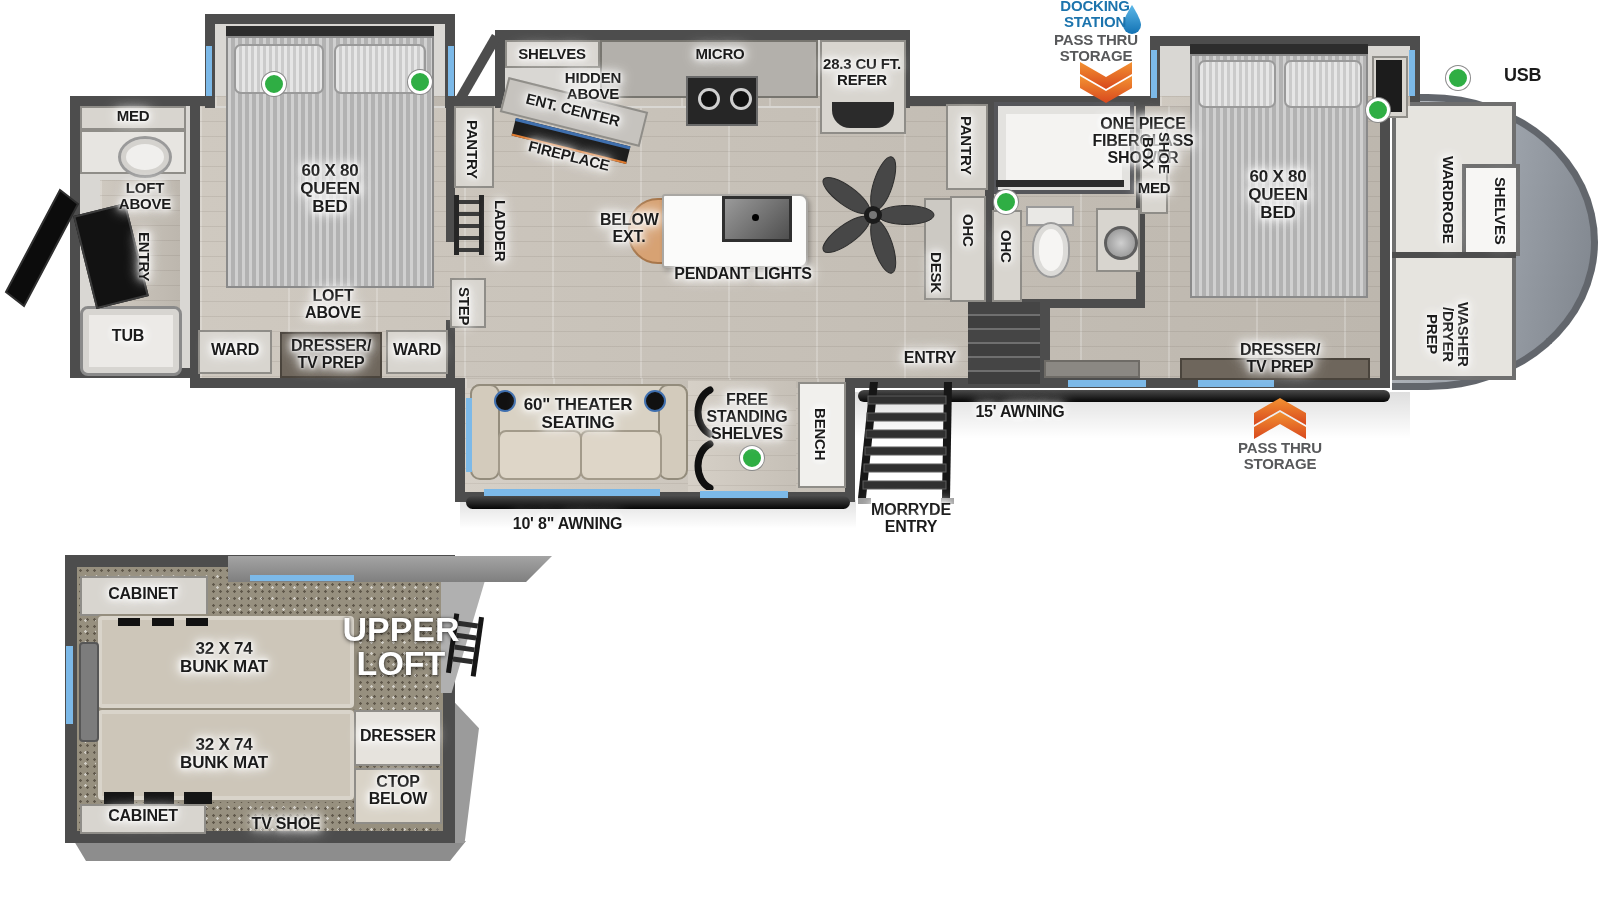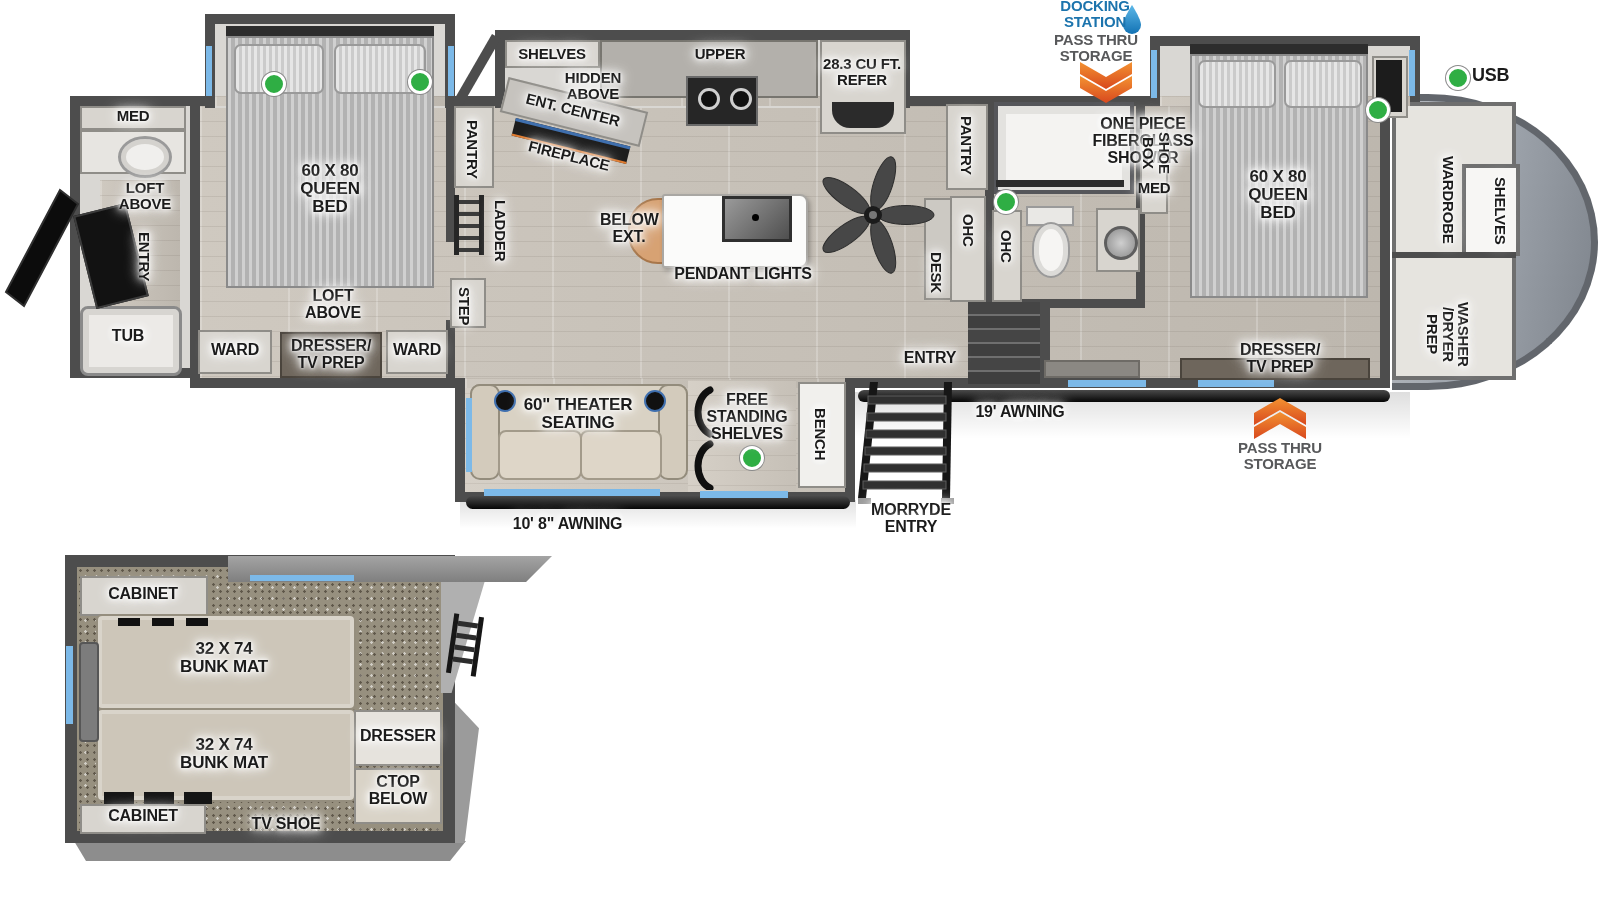--- a/index.html
+++ b/index.html
@@ -78,21 +78,21 @@
   <div class="abs" style="left:1392px;top:94px;width:206px;height:296px;z-index:1;
        background:linear-gradient(100deg,#b7bbc1 0%,#9aa0a8 55%,#7e848c 100%);
        border:7px solid #62666c;border-left:none;border-radius:0 170px 170px 0 / 0 148px 148px 0;box-sizing:border-box;"></div>
   <div class="abs" style="left:1392px;top:102px;width:124px;height:278px;background:#e6e4df;border:4px solid #6f6f6f;z-index:3;box-sizing:border-box;"></div>
   <div class="wall" style="left:1392px;top:252px;width:124px;height:6px;"></div>
   <div class="abs" style="left:1462px;top:164px;width:58px;height:92px;background:#f7f6f4;border:4px solid #6f6f6f;z-index:4;box-sizing:border-box;"></div>
   <div class="lbl v" style="left:1440px;top:152px;height:96px;font-size:15px;">WARDROBE</div>
   <div class="lbl v" style="left:1492px;top:172px;height:78px;font-size:15px;">SHELVES</div>
   <div class="lbl v" style="left:1424px;top:292px;height:84px;font-size:15px;">WASHER /DRYER PREP</div>
   <div class="gdot" style="left:1446px;top:66px;"></div>
-  <div class="lbl" style="left:1472px;top:66px;width:46px;font-size:18px;text-align:left;text-shadow:none;">USB</div>
+  <div class="lbl" style="left:1504px;top:66px;width:46px;font-size:18px;text-align:left;text-shadow:none;">USB</div>
 
   <div class="room lightfloor" style="left:70px;top:96px;width:130px;height:282px;"></div>
   <div class="patch wood" style="left:100px;top:180px;width:80px;height:130px;"></div>
   <svg class="icon" style="left:2px;top:188px;" width="100" height="130" viewBox="0 0 100 130">
     <polygon points="58,2 76,16 22,118 4,104" fill="#0c0c0c" stroke="#2f2f2f" stroke-width="2"></polygon>
   </svg>
   <div class="abs" style="left:84px;top:208px;width:50px;height:92px;background:#121212;border:2px solid #3c3c3c;transform:rotate(-14deg);z-index:11;"></div>
   <div class="furn" style="left:80px;top:106px;width:106px;height:24px;"></div>
   <div class="lbl" style="left:98px;top:108px;width:70px;font-size:15px;">MED</div>
   <div class="furn" style="left:80px;top:130px;width:106px;height:44px;background:#e7e5e1;"></div>
@@ -141,21 +141,21 @@
   <div class="room lightfloor" style="left:495px;top:30px;width:415px;height:78px;border-bottom:none;"></div>
   <div class="patch wood" style="left:505px;top:96px;width:395px;height:10px;"></div>
   <div class="wall" style="left:492px;top:34px;width:10px;height:82px;transform:rotate(30deg);transform-origin:top left;"></div>
   <div class="furn" style="left:505px;top:40px;width:95px;height:28px;background:#d9d6d1;"></div>
   <div class="lbl" style="left:512px;top:46px;width:80px;font-size:15px;">SHELVES</div>
   <div class="lbl" style="left:556px;top:70px;width:74px;font-size:15px;">HIDDEN ABOVE</div>
   <div class="furn" style="left:600px;top:40px;width:218px;height:58px;background:#b3b0ab;border-color:#77756f;"></div>
   <div class="abs" style="left:686px;top:76px;width:68px;height:46px;background:#262626;border:2px solid #6a6a6a;z-index:11;"></div>
   <div class="abs" style="left:698px;top:88px;width:16px;height:16px;border-radius:50%;border:3px solid #cfcfcf;background:#111;z-index:12;"></div>
   <div class="abs" style="left:730px;top:88px;width:16px;height:16px;border-radius:50%;border:3px solid #cfcfcf;background:#111;z-index:12;"></div>
-  <div class="lbl" style="left:688px;top:46px;width:64px;font-size:15px;">UPPER</div>
+  <div class="lbl" style="left:688px;top:46px;width:64px;font-size:15px;">MICRO</div>
   <div class="furn" style="left:820px;top:40px;width:86px;height:94px;"></div>
   <div class="abs" style="left:832px;top:102px;width:62px;height:26px;background:#2b2b2b;border-radius:0 0 18px 18px;z-index:11;"></div>
   <div class="lbl" style="left:820px;top:56px;width:84px;font-size:15px;">28.3 CU FT. REFER</div>
   <div class="abs" style="left:502px;top:94px;width:140px;height:32px;background:#c6c3be;border:2px solid #8f8d88;transform:rotate(14deg);z-index:10;"></div>
   <div class="lbl nw" style="left:508px;top:102px;width:130px;font-size:15px;transform:rotate(14deg);">ENT. CENTER</div>
   <div class="abs" style="left:512px;top:132px;width:118px;height:13px;background:#1d1d1d;border-top:3px solid #3f6fae;border-bottom:2px solid #e07a2e;transform:rotate(14deg);z-index:10;"></div>
   <div class="lbl nw" style="left:514px;top:148px;width:110px;font-size:15px;transform:rotate(14deg);">FIREPLACE</div>
 
   <div class="abs" style="left:628px;top:198px;width:46px;height:62px;background:#d7a273;border:2px solid #a7764a;border-radius:30px 0 0 30px;z-index:9;"></div>
   <div class="abs" style="left:662px;top:194px;width:142px;height:70px;background:#fbfbfa;border:2px solid #a9a7a3;border-radius:3px 8px 8px 3px;box-shadow:2px 3px 5px rgba(0,0,0,.28);z-index:10;"></div>
@@ -261,21 +261,21 @@
     <rect x="12" y="16" width="78" height="8" fill="#303030" stroke="#5c5c5c"></rect>
     <rect x="11" y="33" width="79" height="8" fill="#303030" stroke="#5c5c5c"></rect>
     <rect x="10" y="50" width="80" height="8" fill="#303030" stroke="#5c5c5c"></rect>
     <rect x="9" y="67" width="81" height="8" fill="#303030" stroke="#5c5c5c"></rect>
     <rect x="8" y="84" width="82" height="8" fill="#303030" stroke="#5c5c5c"></rect>
     <rect x="7" y="101" width="83" height="8" fill="#303030" stroke="#5c5c5c"></rect>
     <rect x="2" y="118" width="13" height="6" fill="#9a9a9a"></rect>
       <rect x="85" y="118" width="13" height="6" fill="#9a9a9a"></rect>
   </svg>
   <div class="lbl" style="left:858px;top:502px;width:106px;">MORRYDE ENTRY</div>
-  <div class="lbl nw" style="left:962px;top:404px;width:116px;">19' AWNING</div>
+  <div class="lbl nw" style="left:962px;top:404px;width:116px;">15' AWNING</div>
   <svg class="icon" style="left:1252px;top:398px;" width="56" height="42" viewBox="0 0 56 42">
     <defs>
         <linearGradient id="og2" x1="0" y1="0" x2="0" y2="1">
           <stop offset="0" stop-color="#f39231"></stop>
           <stop offset="1" stop-color="#d8481e"></stop>
         </linearGradient>
       </defs>
     <polygon points="2,41 28,26 54,41 54,29 28,14 2,29" fill="url(#og2)"></polygon>
     <polygon points="2,27 28,12 54,27 54,15 28,0 2,15" fill="url(#og2)"></polygon>
   </svg>
@@ -297,20 +297,21 @@
   </svg>
   <div class="furn" style="left:80px;top:576px;width:128px;height:40px;"></div>
   <div class="lbl" style="left:100px;top:586px;width:86px;">CABINET</div>
   <div class="abs" style="left:118px;top:618px;width:90px;height:8px;z-index:11;background:repeating-linear-gradient(90deg,#111 0 22px,rgba(0,0,0,0) 22px 34px);"></div>
   <div class="abs" style="left:96px;top:614px;width:256px;height:92px;background:#cdc6b9;border:2px solid #958e7e;border-radius:6px;box-shadow:inset 0 0 0 4px rgba(255,255,255,.25);z-index:10;"></div>
   <div class="lbl" style="left:174px;top:640px;width:100px;font-size:17px;">32 X 74 BUNK MAT</div>
   <div class="abs" style="left:96px;top:708px;width:256px;height:90px;background:#cdc6b9;border:2px solid #958e7e;border-radius:6px;box-shadow:inset 0 0 0 4px rgba(255,255,255,.25);z-index:10;"></div>
   <div class="lbl" style="left:174px;top:736px;width:100px;font-size:17px;">32 X 74 BUNK MAT</div>
   <div class="abs" style="left:79px;top:642px;width:16px;height:96px;background:#7c7c7c;border:2px solid #565656;border-radius:4px;z-index:10;"></div>
   <div class="win" style="left:66px;top:646px;width:7px;height:78px;"></div>
+  <div class="lbl" style="left:342px;top:612px;width:118px;font-size:34px;color:#fff;line-height:1.0;letter-spacing:0;text-shadow:0 1px 4px rgba(0,0,0,.6),0 0 2px rgba(0,0,0,.4);">UPPER LOFT</div>
   <div class="furn" style="left:354px;top:710px;width:88px;height:56px;background:#e6e3dd;"></div>
   <div class="lbl" style="left:356px;top:728px;width:84px;">DRESSER</div>
   <div class="furn" style="left:354px;top:768px;width:88px;height:56px;background:#d9d3c7;"></div>
   <div class="lbl" style="left:366px;top:774px;width:64px;">CTOP BELOW</div>
   <div class="furn" style="left:80px;top:804px;width:126px;height:30px;"></div>
   <div class="lbl" style="left:98px;top:808px;width:90px;">CABINET</div>
   <div class="abs" style="left:104px;top:792px;width:108px;height:12px;z-index:11;background:repeating-linear-gradient(90deg,#151515 0 30px,rgba(0,0,0,0) 30px 40px);"></div>
   <div class="lbl" style="left:246px;top:816px;width:80px;">TV SHOE</div>
 
 </div>

